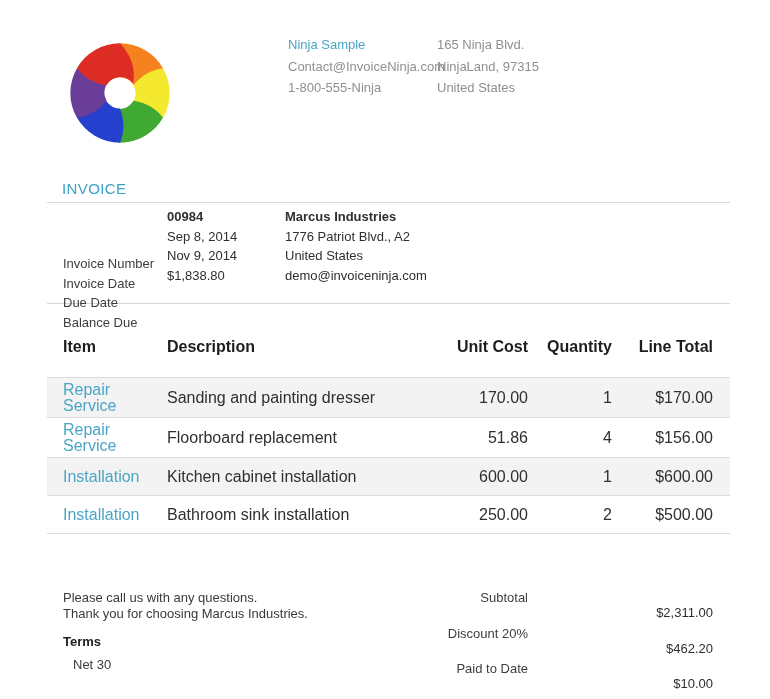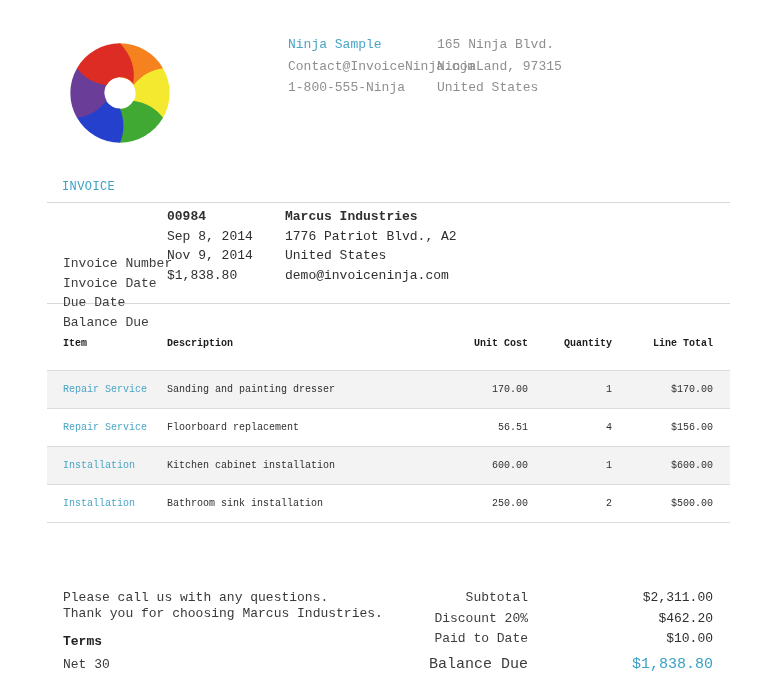--- a/index.html
+++ b/index.html
@@ -1,67 +1,67 @@
 <!DOCTYPE html>
 <html><head>
 <meta charset="utf-8">
 <style>
   * { margin:0; padding:0; box-sizing:border-box; }
   html,body { background:#ffffff; }
   .page {
     position:relative; width:770px; height:699px; overflow:hidden;
-    background:#ffffff; font-family:Liberation Mono, monospace;
+    background:#ffffff; font-family:Liberation Sans, sans-serif;
     font-size:13px; color:#3a3a3a;
   }
   .abs { position:absolute; }
   .accent { color:#3da1c6; }
   .muted { color:#8f8f8f; }
   .bold { font-weight:700; }
   a.link { color:#4aa5c6; text-decoration:none; cursor:pointer; }
 
   
   .logo { left:66px; top:38px; width:108px; height:110px; }
   .company-block { left:288px; top:34px; line-height:21.5px; }
   .address-block { left:437px; top:34px; line-height:21.5px; }
 
   
-  .invoice-title { left:62px; top:180px; font-size:12px; letter-spacing:0.4px; }
+  .invoice-title { left:62px; top:180px; font-size:15px; letter-spacing:0.4px; }
   .hr { left:47px; width:683px; height:1px; background:#d8d8d8; }
   .hr1 { top:202px; }
   .hr2 { top:303px; }
   .meta-labels { left:63px;  top:207px; line-height:19.5px; color:#3d3d3d;margin-top:47px; }
   .meta-values { left:167px; top:207px; line-height:19.5px; color:#2f2f2f; }
   .client-block { left:285px; top:207px; line-height:19.5px; color:#2f2f2f; }
 
   
   table.items { position:absolute; left:47px; top:331px; width:683px;
-    border-collapse:collapse; table-layout:fixed; font-size:10px; }
+    border-collapse:collapse; table-layout:fixed; font-size:16px; }
   table.items col.c1 { width:120px; }
   table.items col.c2 { width:230px; }
   table.items col.c3 { width:131px; }
   table.items col.c4 { width:84px;  }
   table.items col.c5 { width:118px; }
   table.items th { font-weight:700; color:#1d1d1d; padding:7px 0 21px;
     text-align:left; }
   table.items th.num, table.items td.num { text-align:right; }
   table.items th.c1pad, table.items td.c1pad { padding-left:16px; }
   table.items th.c5pad, table.items td.c5pad { padding-right:17px; }
   table.items tbody td { height:38px; vertical-align:middle;
     padding-top:4px; padding-bottom:4px; line-height:15.5px;
     border-bottom:1px solid #dcdcdc; color:#2f2f2f; }
   table.items tbody tr:first-child td { border-top:1px solid #dcdcdc; }
   table.items tbody tr:nth-child(odd) { background:#f3f3f3; }
   td.itemcell { padding-right:14px; }
 
   
   .notes { left:63px; top:590px; width:320px; line-height:16px; color:#3a3a3a; }
   .terms-label { left:63px; top:634px; font-weight:700; color:#222; }
-  .terms-value { left:63px; top:657px; }
+  .terms-value { left:73px; top:657px; }
   .totals { left:340px; top:590px; width:373px; }
-  .totals .trow { display:flex; margin-bottom:5.5px; }
+  .totals .trow { display:flex; margin-bottom:5.5px;flex-direction:column; }
   .totals .tlabel { width:188px; text-align:right; color:#3d3d3d; }
   .totals .tvalue { flex:1; text-align:right; color:#2f2f2f; }
   .totals .balance { margin-top:10px; font-size:15px; }
   .totals .balance .tvalue { color:#3da1c6; }
 </style>
 </head>
 <body>
 
 <div class="page">
 
@@ -136,21 +136,21 @@
       <tr>
         <td class="c1pad itemcell"><a class="link">Repair Service</a></td>
         <td>Sanding and painting dresser</td>
         <td class="num">170.00</td>
         <td class="num">1</td>
         <td class="num c5pad">$170.00</td>
       </tr>
       <tr>
         <td class="c1pad itemcell"><a class="link">Repair Service</a></td>
         <td>Floorboard replacement</td>
-        <td class="num">56.51</td>
+        <td class="num">51.86</td>
         <td class="num">4</td>
         <td class="num c5pad">$156.00</td>
       </tr>
       <tr>
         <td class="c1pad itemcell"><a class="link">Installation</a></td>
         <td>Kitchen cabinet installation</td>
         <td class="num">600.00</td>
         <td class="num">1</td>
         <td class="num c5pad">$600.00</td>
       </tr>

